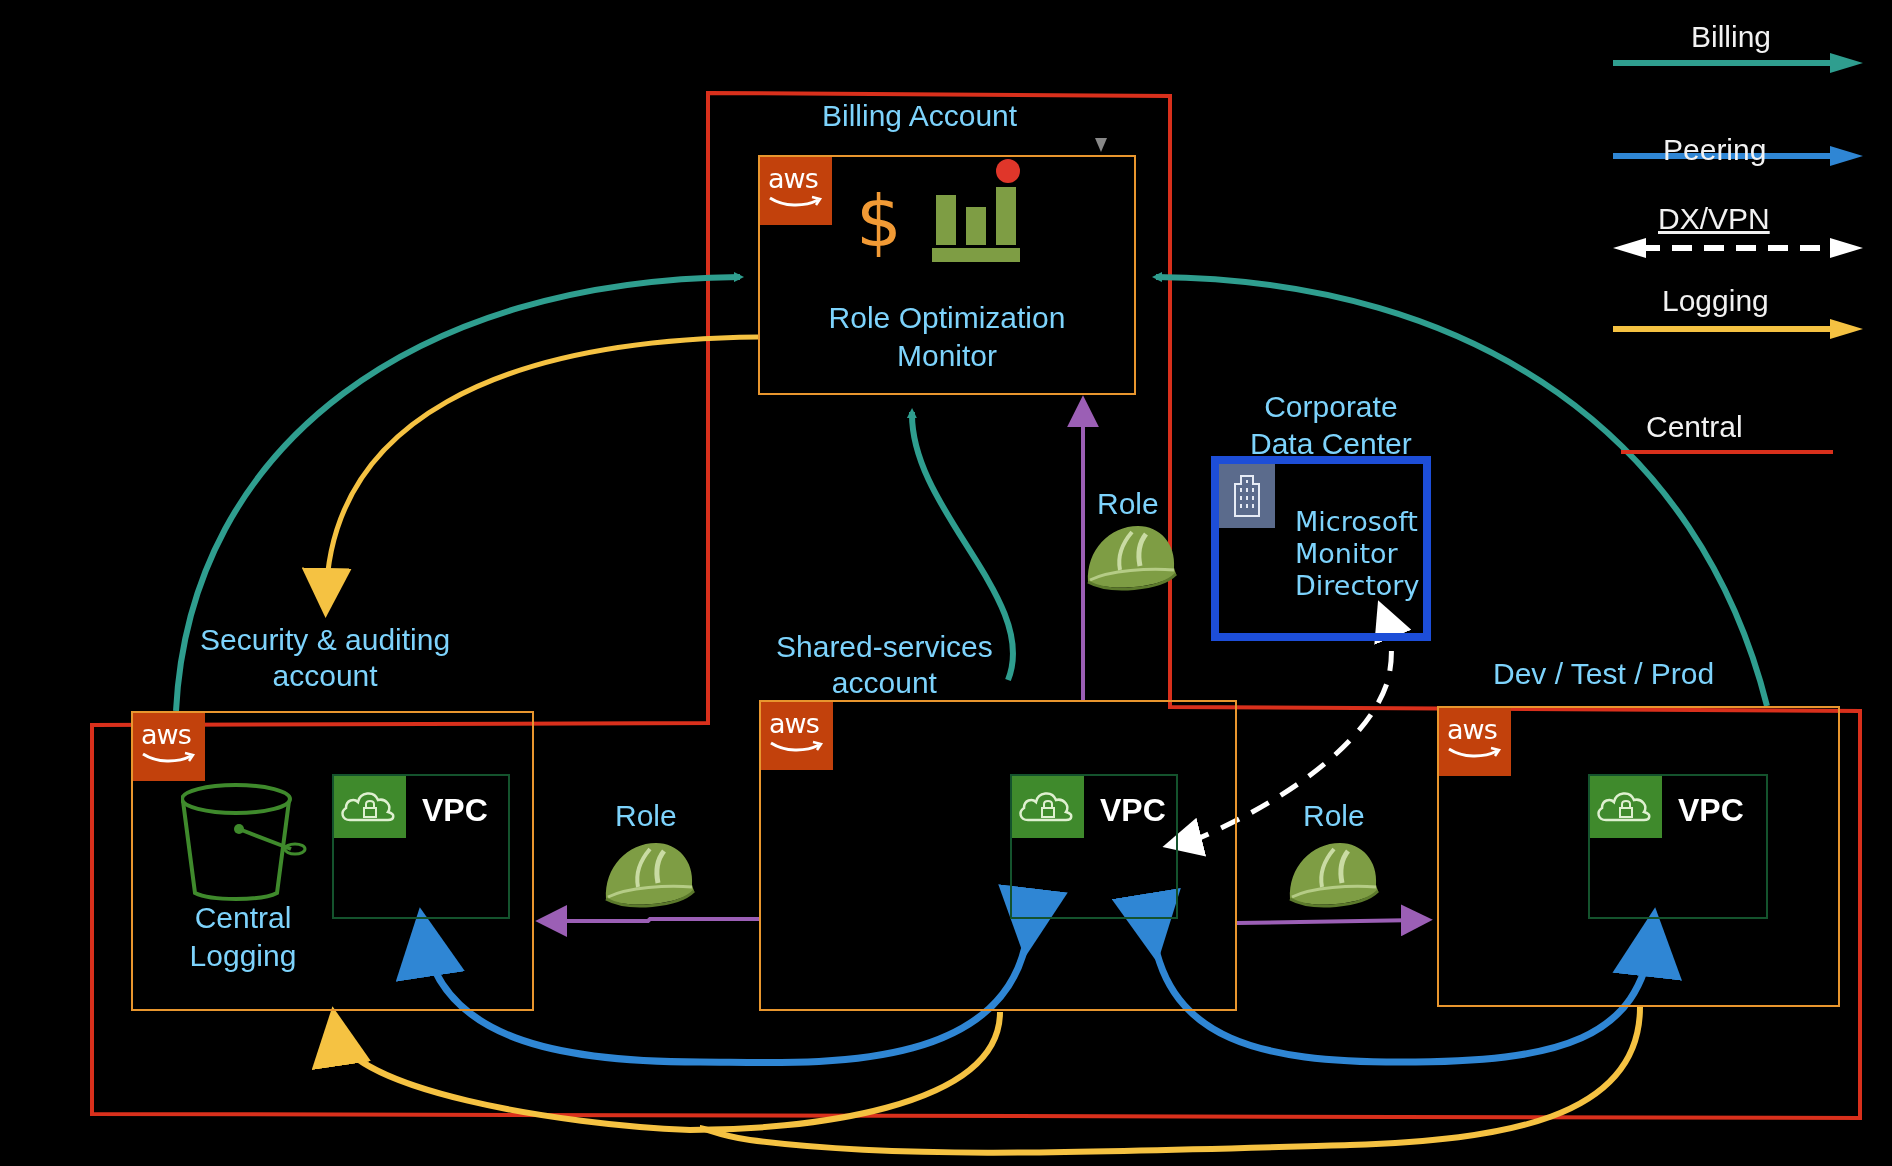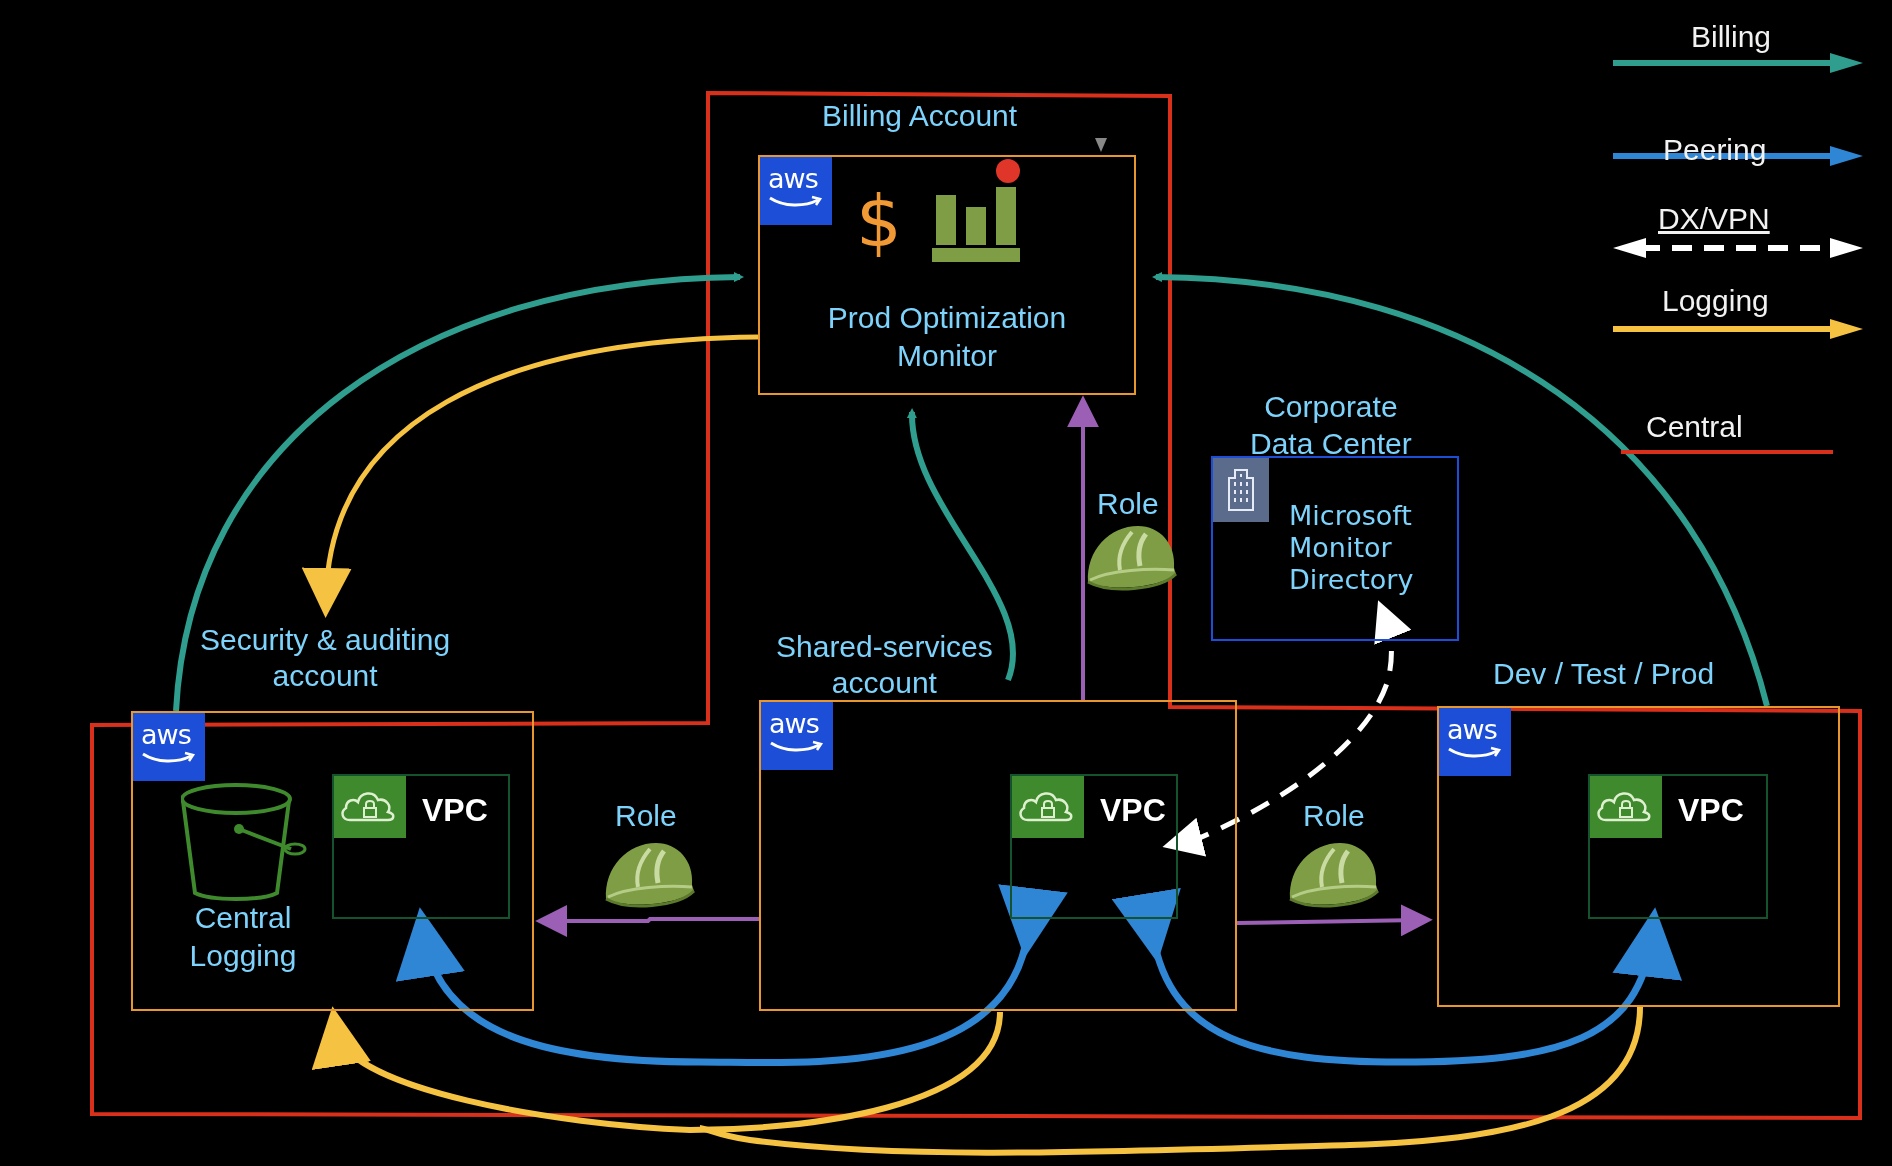--- a/index.html
+++ b/index.html
@@ -4,21 +4,21 @@
 <style>
   html, body { margin:0; padding:0; background:#000; }
   body { width:1892px; height:1166px; position:relative; overflow:hidden;
          font-family:"Liberation Sans", sans-serif; color:#fff; }
   svg#diagram { position:absolute; left:0; top:0; }
   .lbl { position:absolute; color:#7dd3fc; font-size:30px; text-align:center; line-height:36px; white-space:nowrap; }
   .lbl-ms { font-family:"DejaVu Sans", sans-serif; font-size:27px; line-height:32px; text-align:left; }
   .vpc-text { position:absolute; font-weight:bold; font-size:32px; color:#fff; }
   .box { position:absolute; box-sizing:border-box; }
   .acct { border:2px solid #e8962e; }
-  .aws-tile { position:absolute; left:0; top:0; width:72px; height:68px; background:#1d4ed8; }
+  .aws-tile { position:absolute; left:0; top:0; width:72px; height:68px; background:#c2410c; }
   .aws-tile span { position:absolute; left:8px; top:6px; font-size:27px; color:#fff; font-family:"DejaVu Sans", sans-serif; letter-spacing:-1px; }
   .aws-tile svg { position:absolute; left:8px; top:38px; }
   .vpc { border:2px solid #14532d; }
   .vpc-tile { position:absolute; left:0; top:0; width:72px; height:62px; background:#3f8a2c; }
   .legend-text { position:absolute; font-size:30px; color:#f2f2f2; }
 </style>
 </head>
 <body>
 
 <svg id="diagram" width="1892" height="1166" viewBox="0 0 1892 1166">
@@ -104,21 +104,21 @@
   </div>
   <div style="position:absolute;left:96px;top:0;width:170px;height:110px;">
     <div style="position:absolute;left:0;top:22px;font-size:72px;color:#f19a35;font-family:'DejaVu Sans',sans-serif;">$</div>
     <div style="position:absolute;left:80px;top:38px;width:20px;height:50px;background:#7e9d44;"></div>
     <div style="position:absolute;left:110px;top:50px;width:20px;height:38px;background:#7e9d44;"></div>
     <div style="position:absolute;left:140px;top:30px;width:20px;height:58px;background:#7e9d44;"></div>
     <div style="position:absolute;left:76px;top:91px;width:88px;height:14px;background:#7e9d44;"></div>
     <div style="position:absolute;left:140px;top:2px;width:24px;height:24px;border-radius:50%;background:#e0362a;"></div>
   </div>
   <div class="lbl" style="left:0;width:374px;top:142px;line-height:38px;">
-    <div>Prod Optimization</div>
+    <div>Role Optimization</div>
     <div>Monitor</div>
   </div>
 </div>
 
 <div class="lbl" style="left:200px;top:622px;line-height:36px;">
   <div>Security &amp; auditing</div>
   <div>account</div>
 </div>
 <div class="box acct" style="left:131px;top:711px;width:403px;height:300px;">
   <div class="aws-tile">
@@ -193,21 +193,21 @@
         </svg>
     </div>
     <div class="vpc-text" style="left:88px;top:16px;">VPC</div>
   </div>
 </div>
 
 <div class="lbl" style="left:1250px;top:388px;line-height:37px;">
   <div>Corporate</div>
   <div>Data Center</div>
 </div>
-<div class="box" style="left:1211px;top:456px;width:248px;height:185px;border:2px solid #1d4ed8;">
+<div class="box" style="left:1211px;top:456px;width:220px;height:185px;border:8px solid #1d4ed8;">
   <div style="position:absolute;left:0;top:0;width:56px;height:64px;background:#5b6b8c;">
     <svg width="56" height="64" viewBox="0 0 56 64">
         <path d="M16,52 L16,20 L22,20 L22,12 L34,12 L34,20 L40,20 L40,52 Z" fill="none" stroke="#e6ebf5" stroke-width="2"></path>
         <g fill="#e6ebf5">
           <rect x="21" y="24" width="2" height="4"></rect>
           <rect x="27" y="24" width="2" height="4"></rect>
           <rect x="33" y="24" width="2" height="4"></rect>
           <rect x="21" y="32" width="2" height="4"></rect>
           <rect x="27" y="32" width="2" height="4"></rect>
           <rect x="33" y="32" width="2" height="4"></rect>

